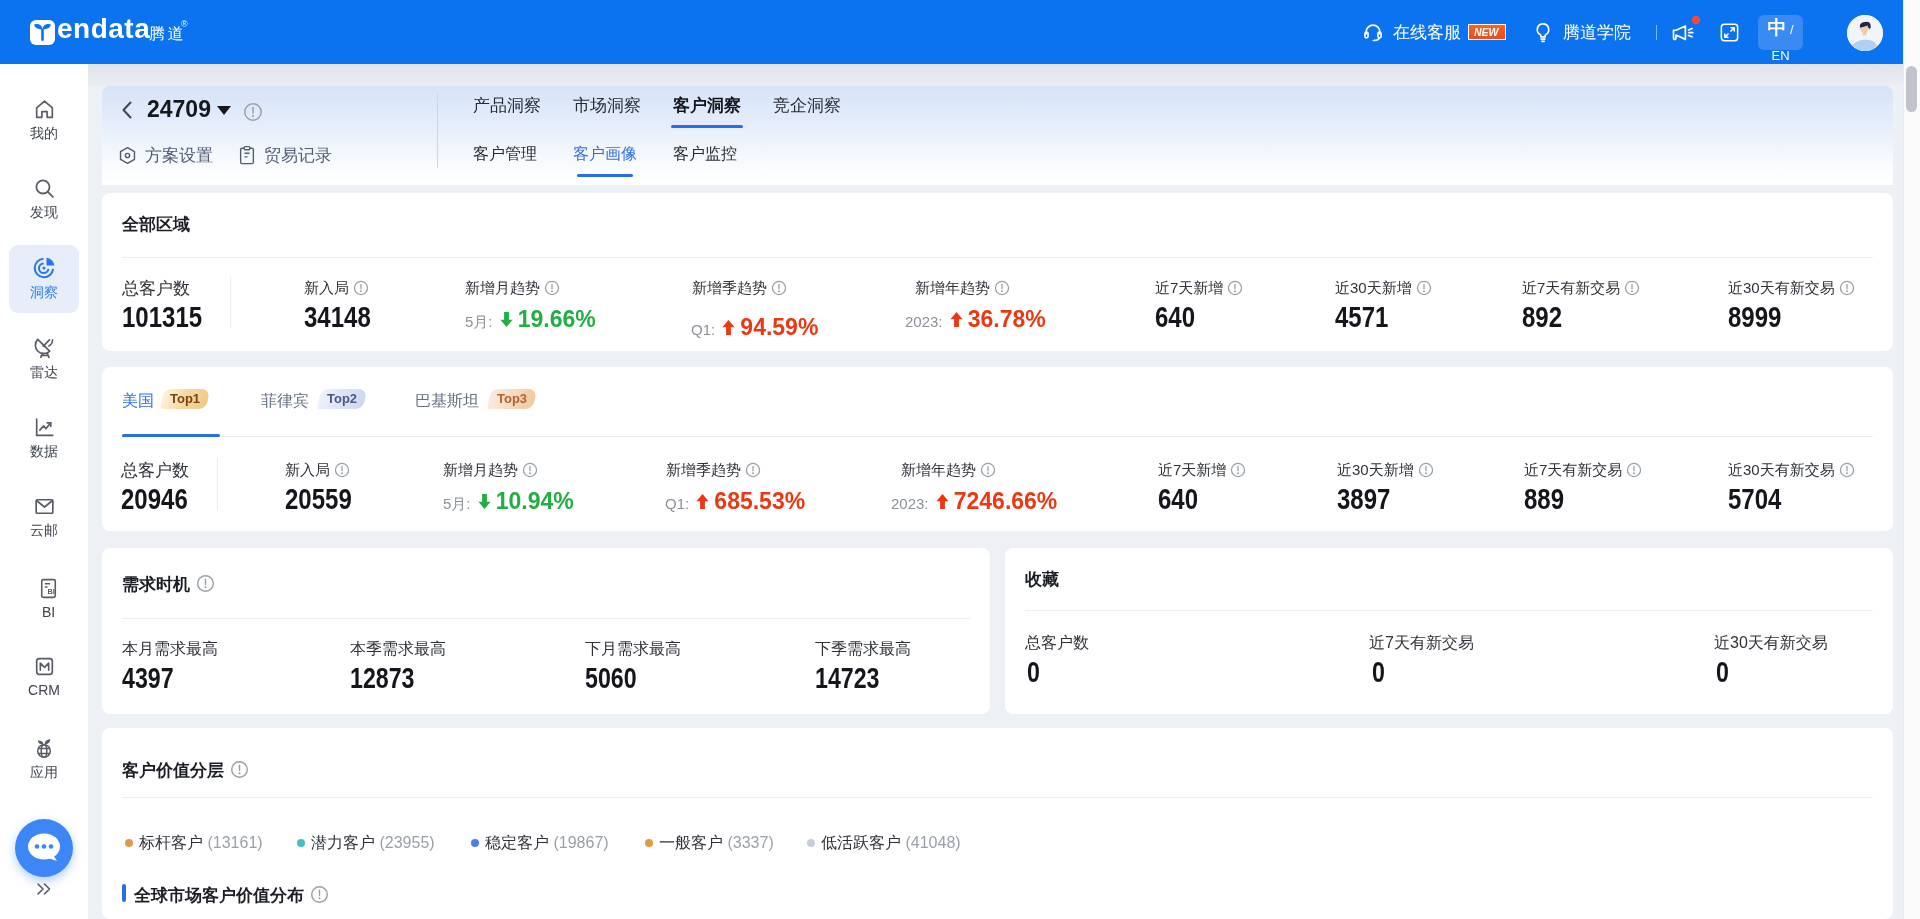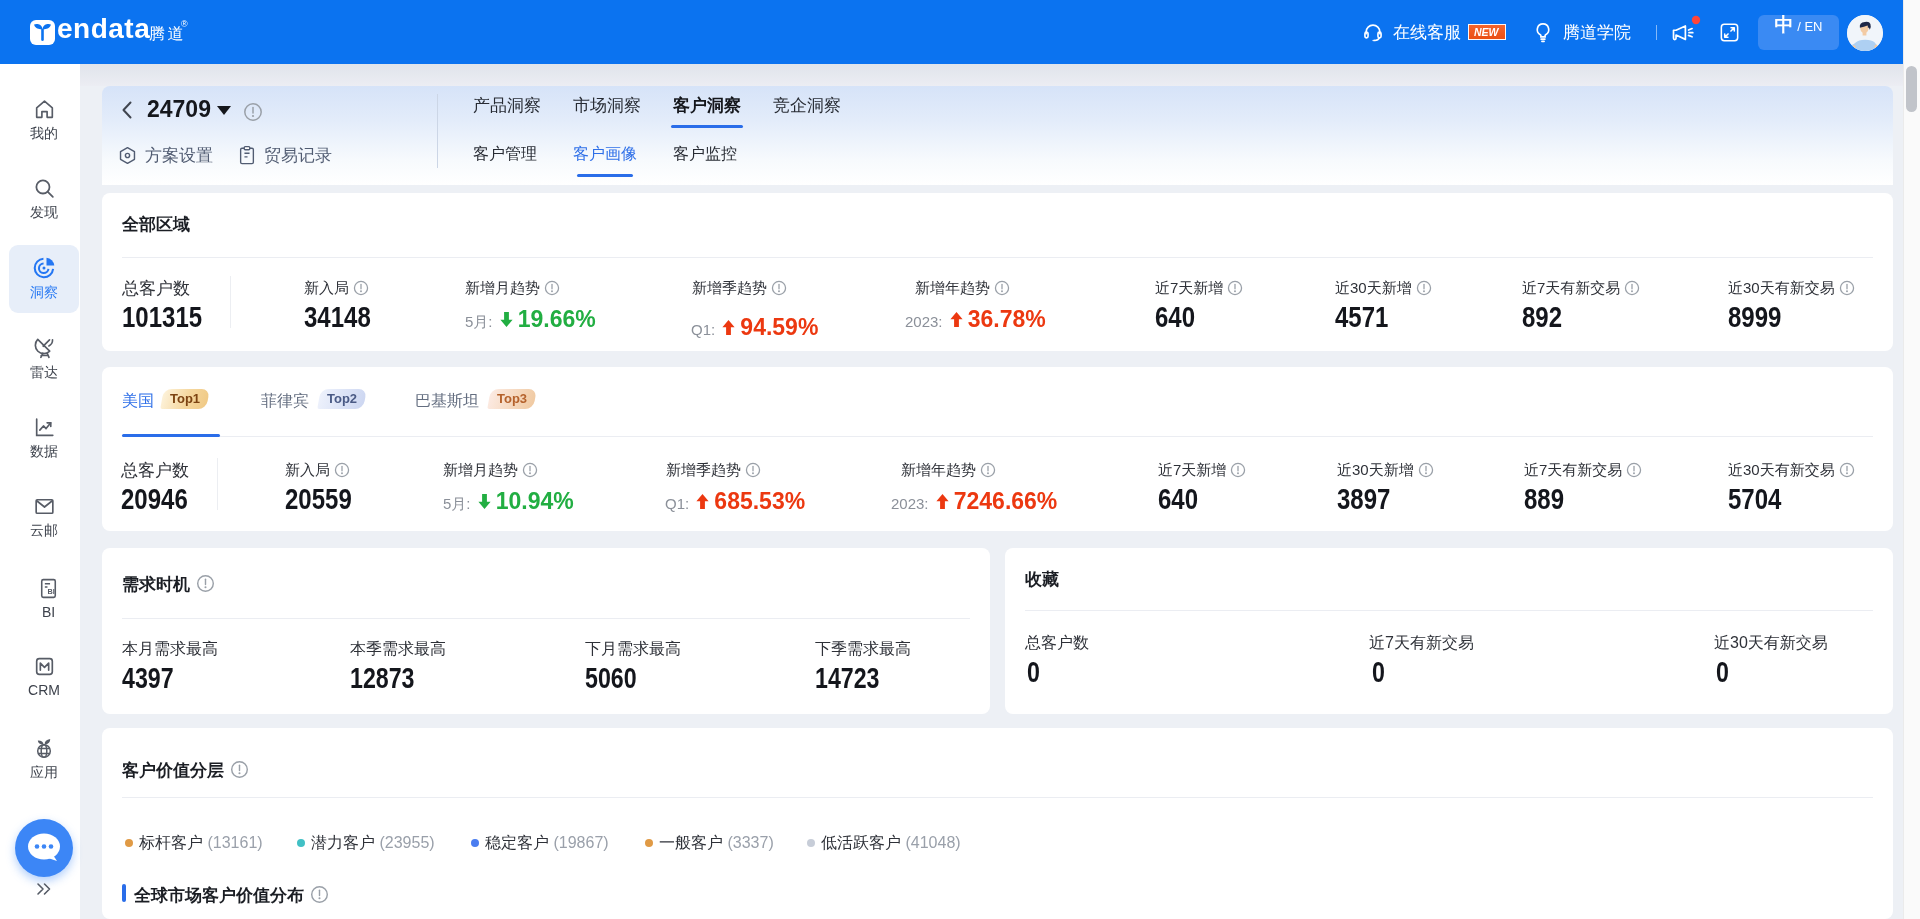--- a/index.html
+++ b/index.html
@@ -17,30 +17,30 @@
   .logo-r { position:absolute; left:181px; top:19px; color:#fff; font-size:9px; }
   .hitem { position:absolute; top:0; height:64px; display:flex; align-items:center; color:#fff; font-size:17px; }
   #h-service { left:1362px; }
   #h-service svg { margin-right:9px; }
   .new-badge { margin-left:7px; background:linear-gradient(180deg,#f4642c,#ea4e14); border:1px solid rgba(255,255,255,.95); border-radius:0; color:#fff; font-size:10.5px; font-weight:bold; font-style:italic; padding:1px 6px 1px 5px; line-height:12.5px; }
   #h-school { left:1532px; }
   #h-school svg { margin-right:9px; }
   .hdivider { position:absolute; left:1656px; top:25px; width:1px; height:15px; background:rgba(255,255,255,.5); }
   #h-horn { left:1672px; }
   #h-expand { left:1718px; }
-  #h-lang { position:absolute; left:1758px; top:15px; width:81px; height:35px; background:#3a8af3; border-radius:6px; color:#fff; text-align:center; line-height:20px; font-size:13px; }
+  #h-lang { position:absolute; left:1758px; top:15px; width:45px; height:35px; background:#3a8af3; border-radius:6px; color:#fff; text-align:center; line-height:26px; font-size:13px; }
   #h-lang b { font-size:19px; font-weight:600; }
   #h-avatar { position:absolute; left:1847px; top:15px; width:36px; height:36px; border-radius:50%; background:#f0f4fa; overflow:hidden; }
 
   
   #sb-track { position:absolute; right:0; top:0; width:17px; height:919px; background:#fafafa; border-left:1px solid #ebebeb; z-index:50; }
   #sb-thumb { position:absolute; right:3px; top:66px; width:11px; height:46px; background:#c1c4ca; border-radius:6px; }
 
   
-  #sidebar { position:absolute; left:0; top:64px; width:80px; height:855px; background:#fff; }
+  #sidebar { position:absolute; left:0; top:64px; width:88px; height:855px; background:#fff; }
   .sitem { position:absolute; left:0; width:88px; text-align:center; color:#3d424c; font-size:14px; }
   .sitem svg { display:block; margin:0 auto 3px; }
   .sactive { position:absolute; left:9px; width:70px; height:68px; background:#e7eef9; border-radius:9px; }
   .sitem.blue { color:#2577f3; }
   #chatball { position:absolute; left:15px; top:819px; width:58px; height:58px; border-radius:50%; background:#3c86f6; box-shadow:0 4px 10px rgba(60,134,246,.4); }
   #collapse { position:absolute; left:0; top:882px; width:88px; text-align:center; color:#555b66; font-size:16px; letter-spacing:-3px; }
 
   
   #subheader { position:absolute; left:102px; top:86px; width:1791px; height:99px; border-radius:8px 8px 0 0; background:linear-gradient(180deg,#d6e3f8 0%,#e3ecfa 35%,#f7fafd 75%,#ffffff 100%); }
   #back-ch { position:absolute; left:120px; top:101px; }

